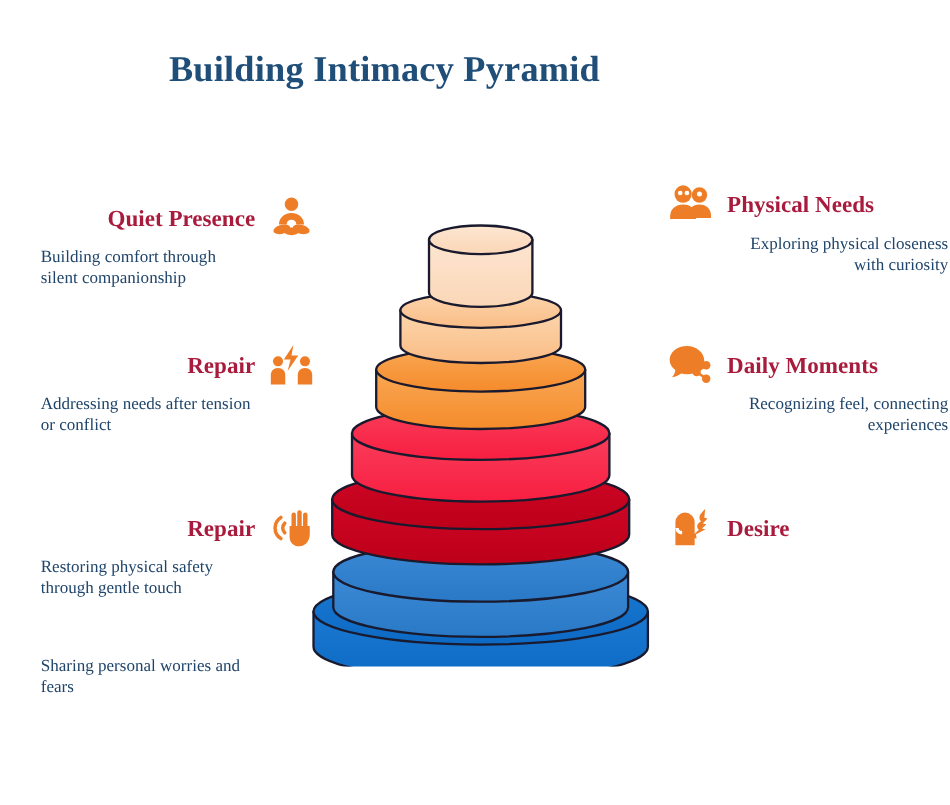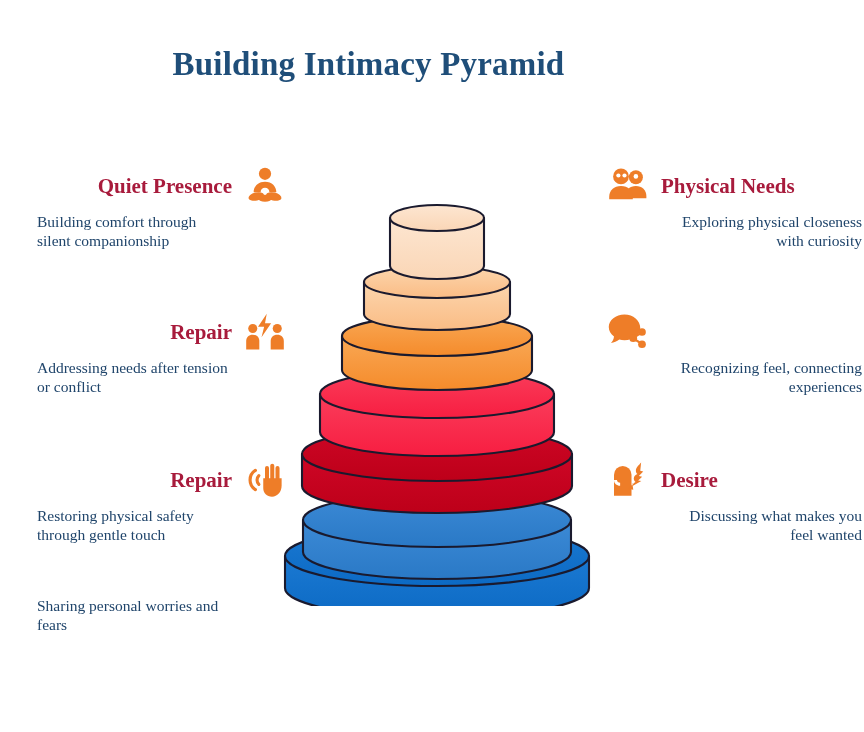--- a/index.html
+++ b/index.html
@@ -20,21 +20,20 @@
     position: absolute;
     top: 46px;
     left: 0;
     width: 699px;
     text-align: center;
     font-family: "Liberation Serif", serif;
     font-weight: bold;
     font-size: 33px;
     letter-spacing: 0.2px;
     color: #1F4E79;
-    margin-left: 19px;
   }
 
   
   .item {
     position: absolute;
     width: 270px;
   }
   .item-left  { left: 18px;  text-align: right; }
   .item-right { left: 605px; text-align: left;  }
 
@@ -148,21 +147,21 @@
       <path d="M 92 146 L 92 178 A 73 16 0 0 0 238 178 L 238 146 Z" fill="url(#g2)"></path>
       <ellipse cx="165" cy="146" rx="73" ry="16" fill="url(#g2)"></ellipse>
 
       <path d="M 118 82 L 118 130 A 47 13 0 0 0 212 130 L 212 82 Z" fill="url(#g1)"></path>
       <ellipse cx="165" cy="82" rx="47" ry="13" fill="url(#g1)"></ellipse>
 
     </g>
   </svg>
 </div>
 
-<div class="item item-left" style="top:160px;">
+<div class="item item-left" style="top:172px;">
   <div class="item-head">
     <div class="item-title">Quiet Presence</div>
     <div class="icon-box">
       <svg width="42" height="42" viewBox="0 0 48 48" fill="#EE7D28">
         <circle cx="24" cy="10" r="7"></circle>
         <path d="M24 19c-8 0-13 5.5-13 12h8c0-3 2-5 5-5s5 2 5 5h8c0-6.5-5-12-13-12z"></path>
         <ellipse cx="14" cy="36" rx="9" ry="4.6" transform="rotate(-14 14 36)"></ellipse>
         <ellipse cx="34" cy="36" rx="9" ry="4.6" transform="rotate(14 34 36)"></ellipse>
         <ellipse cx="24" cy="38" rx="8" ry="4"></ellipse>
       </svg>
@@ -236,30 +235,30 @@
       <svg width="42" height="42" viewBox="0 0 48 48" fill="#EE7D28">
         <path d="M20 4C10 4 2 10.4 2 18.4c0 4.3 2.3 8.1 6 10.7 -0.3 3-1.7 5.6-3.6 7.4 3.6-0.4 7-1.8 9.6-3.8 1.9 0.5 3.9 0.8 6 0.8 10 0 18-6.4 18-14.4S30 4 20 4z"></path>
         <g>
           <circle cx="40" cy="24" r="4.4"></circle>
           <circle cx="30" cy="31" r="4.4"></circle>
           <circle cx="40" cy="38" r="4.4"></circle>
           <path d="M31 30 L39 25 M31 32 L39 37" stroke="#EE7D28" stroke-width="2.6" fill="none"></path>
         </g>
       </svg>
     </div>
+    <div class="item-title">Daily Moments</div>
   </div>
   <div class="item-desc">Recognizing feel, connecting experiences</div>
 </div>
 
 <div class="item item-right" style="top:454px;">
   <div class="item-head">
     <div class="icon-box">
       <svg width="42" height="42" viewBox="0 0 48 48" fill="#EE7D28">
         <path d="M18 8a10 10 0 0 1 10 10v24H8V18A10 10 0 0 1 18 8z"></path>
         <path d="M8 24c0 4 3 6.6 7 6.6v-3.4c-2 0-3.6-1.4-3.6-3.2z" fill="#ffffff"></path>
         <path d="M39 4c-3 3.6-6 5.6-6 9.4 0 1.6 0.7 2.9 1.8 3.8 -2.4 0.9-4.2 2.6-4.2 5.1 0 1.6 0.8 3 2 3.9 -2 1-3.4 2.6-3.4 4.6l10-5.6 -3.6-0.6 4.6-4.4 -3.8-0.8 5-5.2 -3.4-0.8z"></path>
         <path d="M30 28 l-6 6 6 1 -1 -7z"></path>
       </svg>
     </div>
     <div class="item-title">Desire</div>
   </div>
-  <div class="item-desc">Discussing what makes you feel wanted</div>
 </div>
 
 </body></html>

